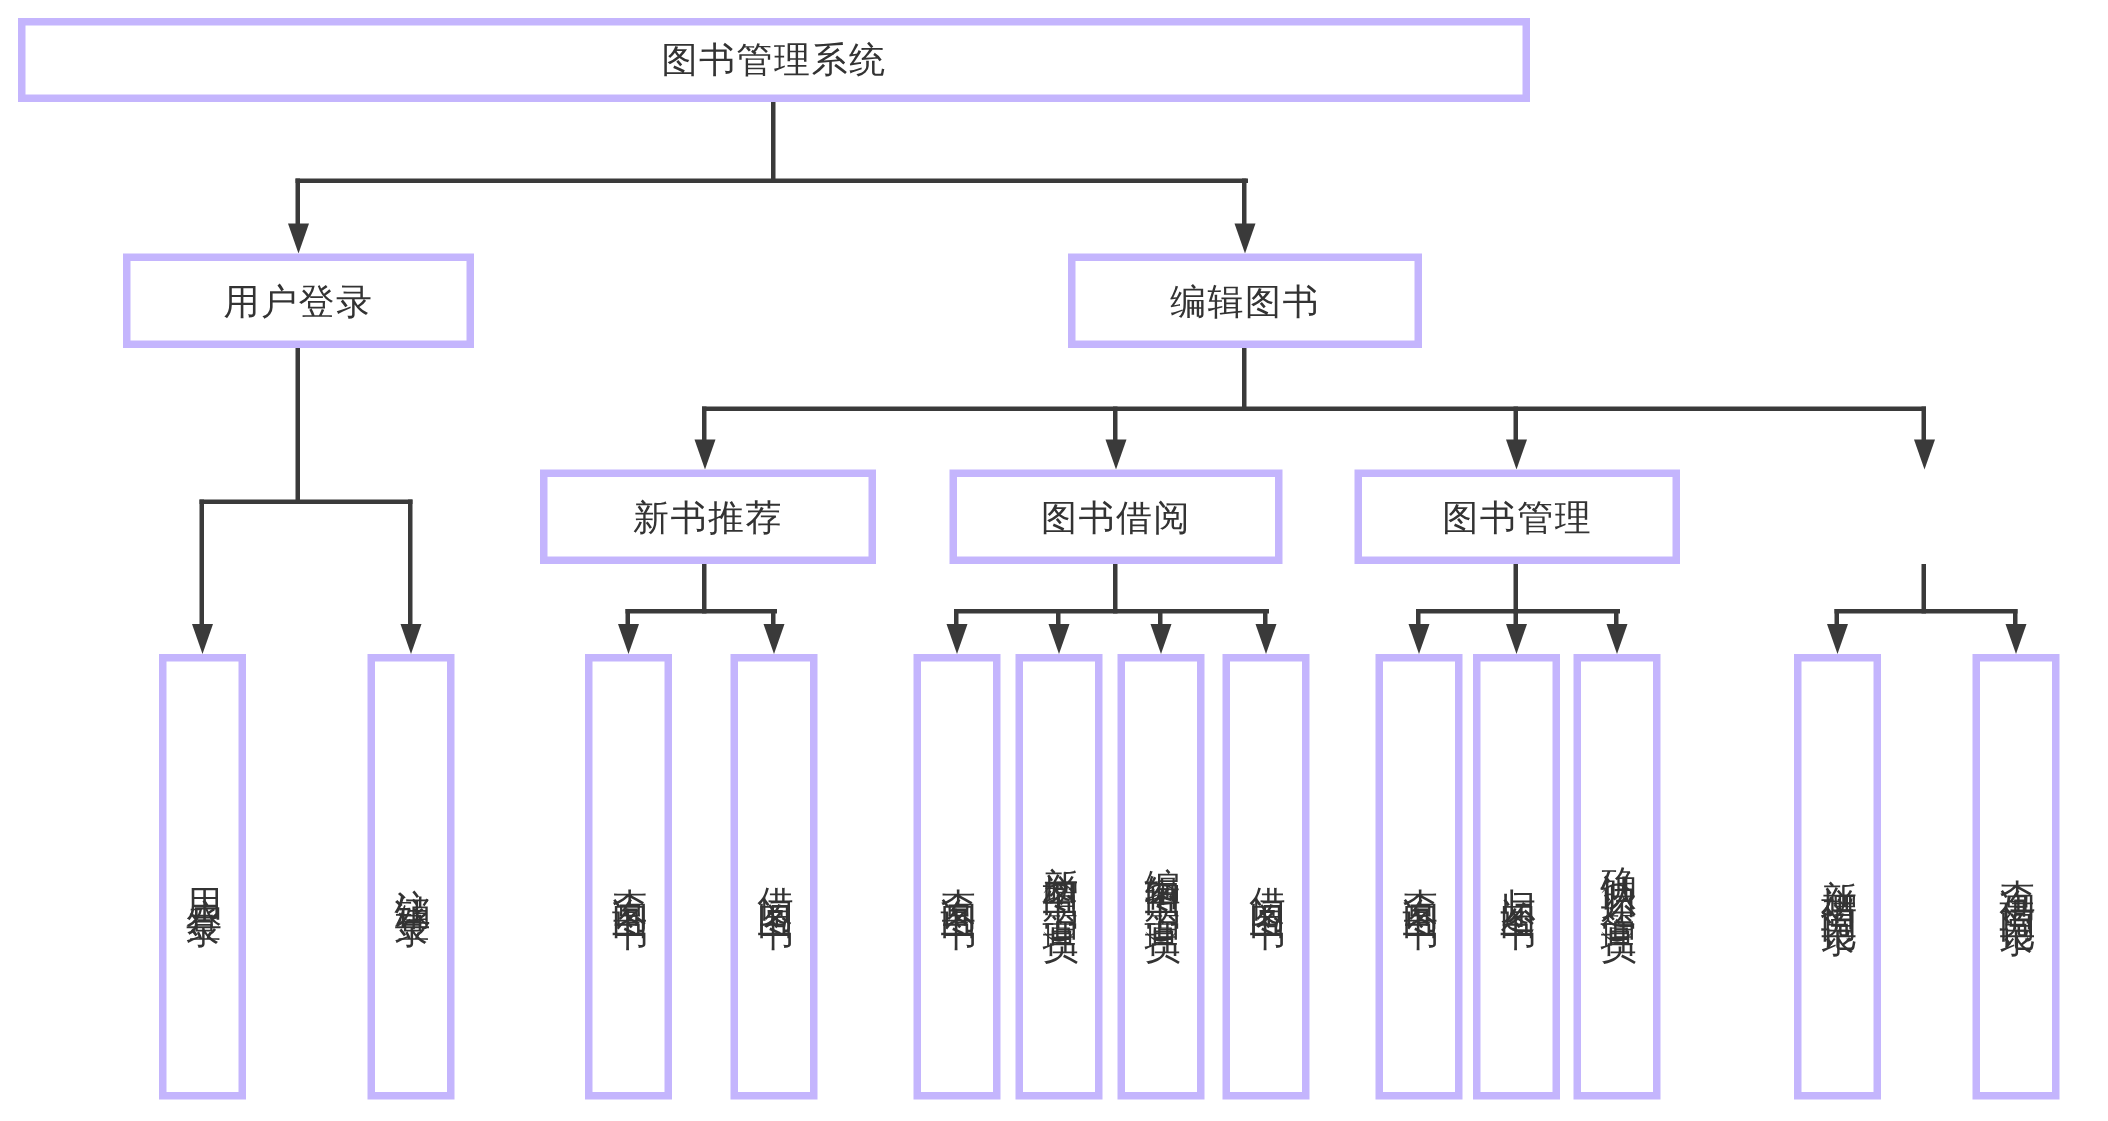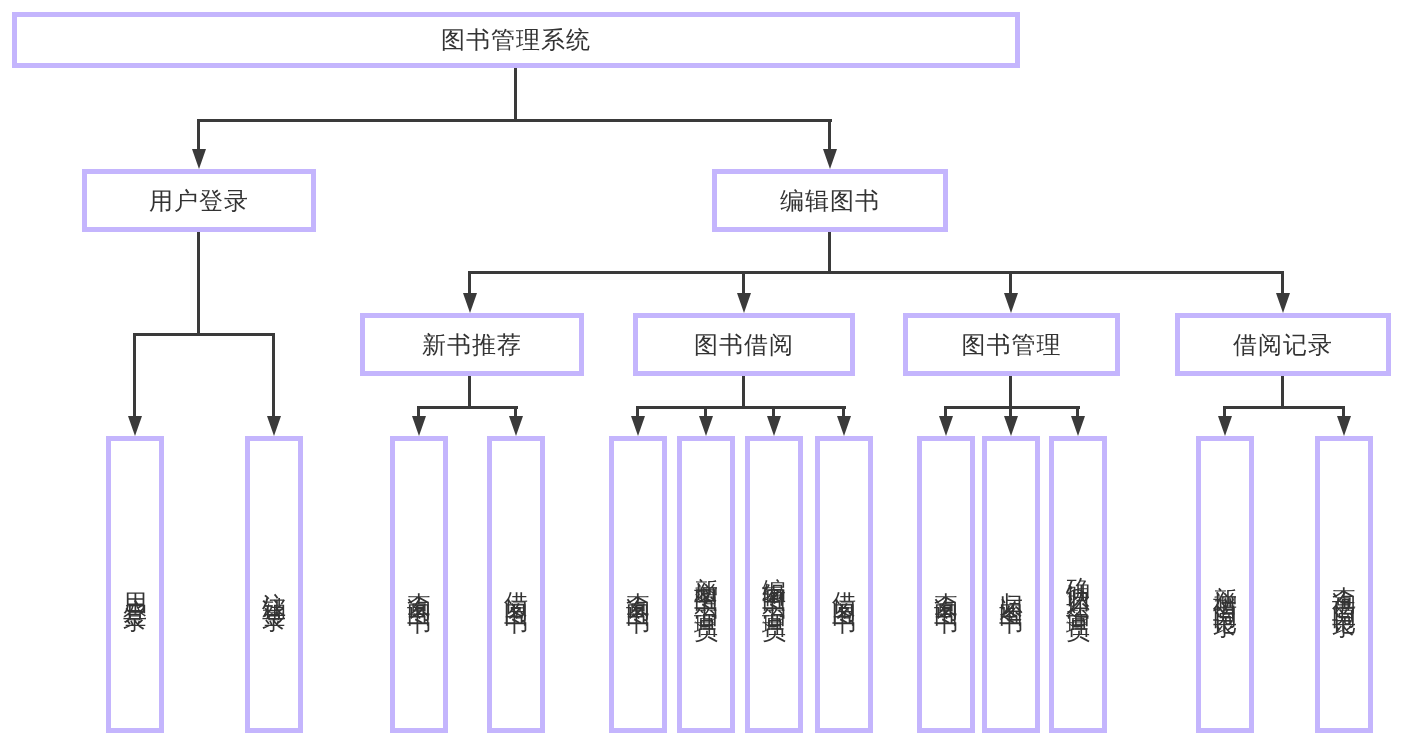--- a/index.html
+++ b/index.html
@@ -136,21 +136,20 @@
   <div class="box" style="left:82px;top:169px;width:234px;height:63px">用户登录</div>
 
   <div class="box" style="left:712px;top:169px;width:236px;height:63px">编辑图书</div>
 
   <div class="box" style="left:360px;top:313px;width:224px;height:63px">新书推荐</div>
 
   <div class="box" style="left:633px;top:313px;width:222px;height:63px">图书借阅</div>
 
   <div class="box" style="left:903px;top:313px;width:217px;height:63px">图书管理</div>
 
-  <div class="box" style="left:1175px;top:313px;width:216px;height:63px">借阅记录</div>
 
   <div class="box vert" style="left:106px;top:436px;width:58px;height:297px">用户登录</div>
   <div class="box vert" style="left:245px;top:436px;width:58px;height:297px">注销登录</div>
 
   <div class="box vert" style="left:390px;top:436px;width:58px;height:297px">查询图书</div>
   <div class="box vert" style="left:487px;top:436px;width:58px;height:297px">借阅图书</div>
 
   <div class="box vert" style="left:609px;top:436px;width:58px;height:297px">查询图书</div>
   <div class="box vert" style="left:677px;top:436px;width:58px;height:297px">新增图书（管理员）</div>
   <div class="box vert" style="left:745px;top:436px;width:58px;height:297px">编辑图书（管理员）</div>

